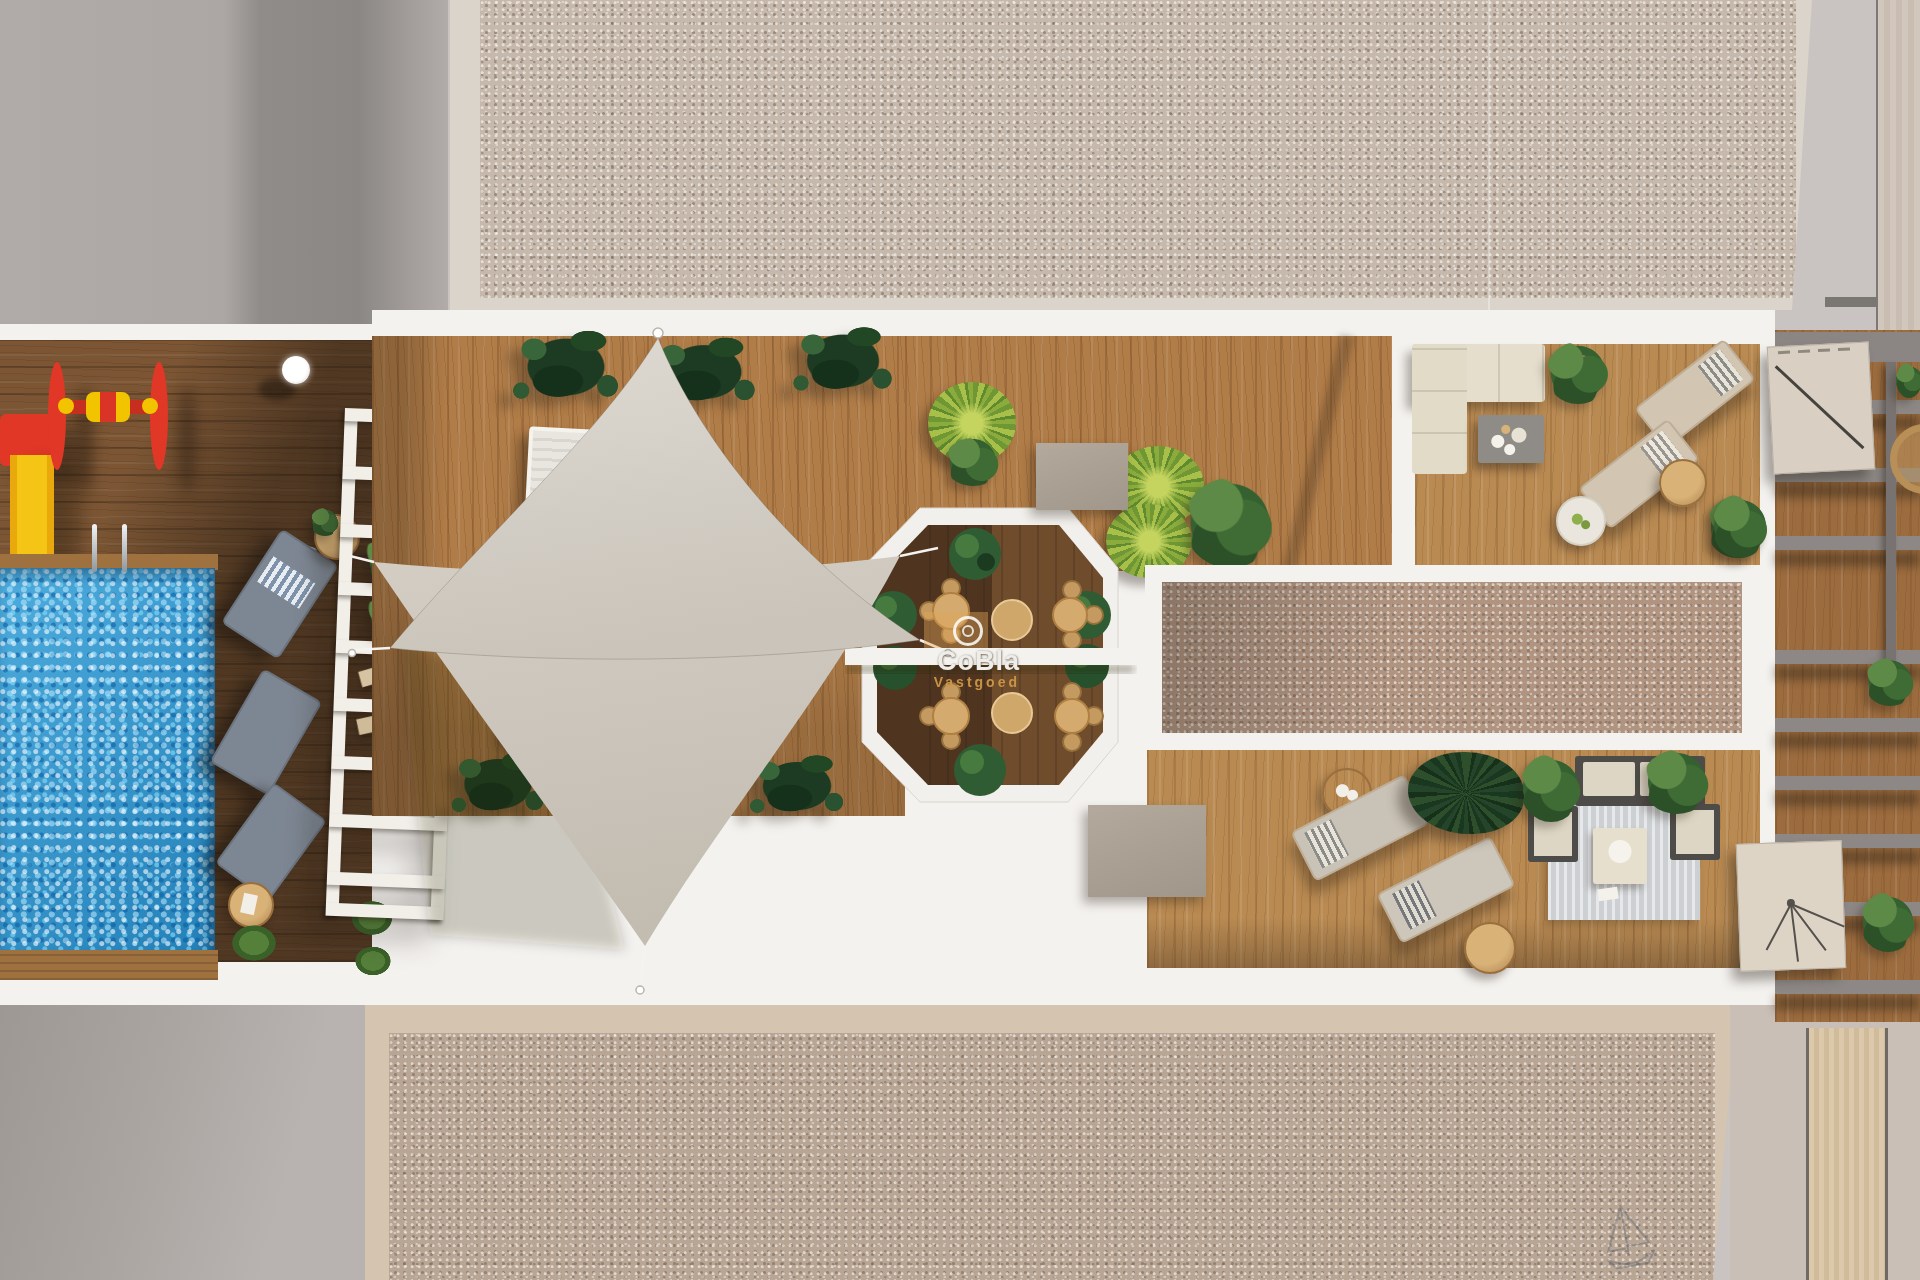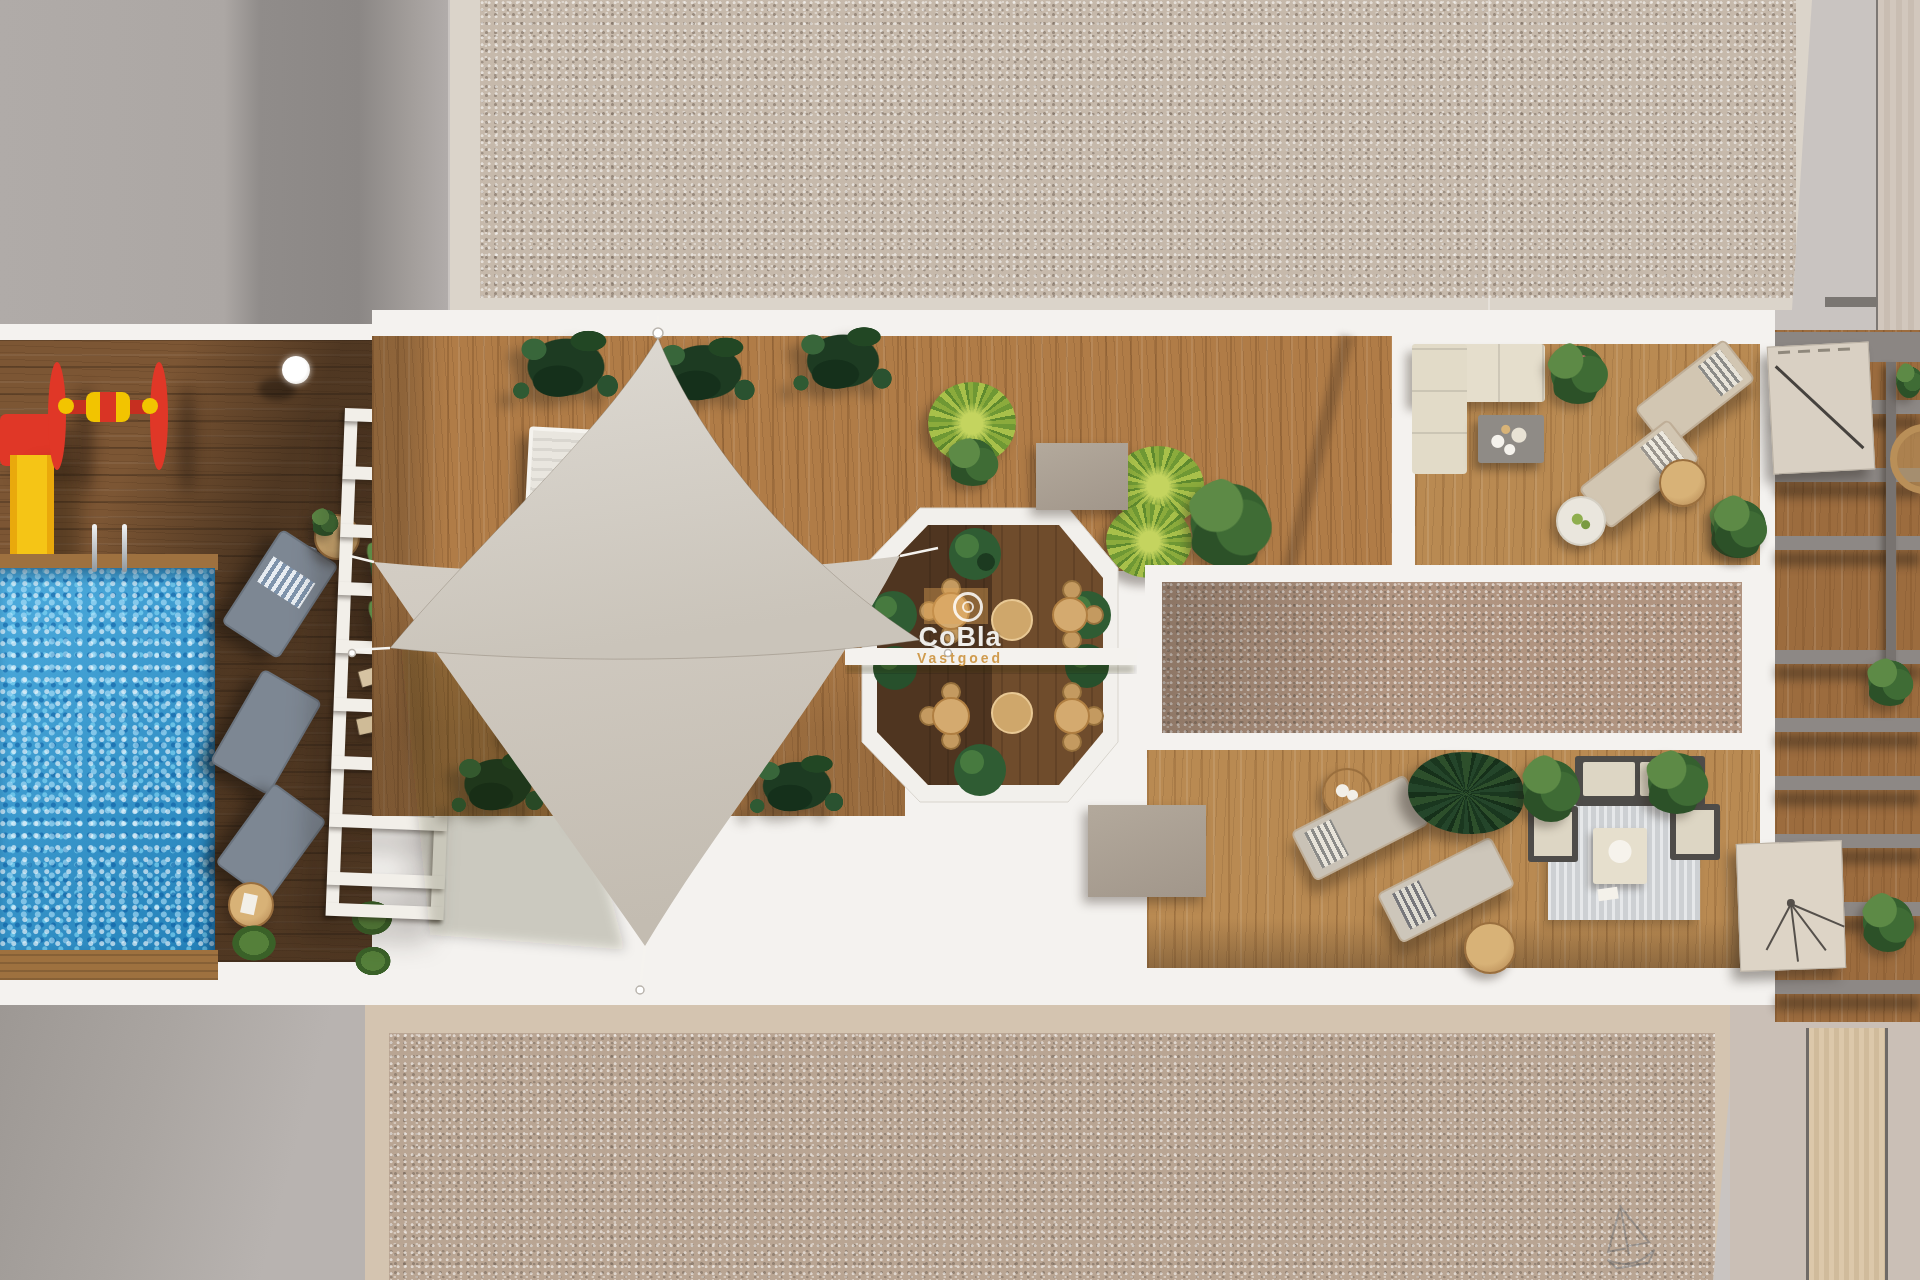--- a/index.html
+++ b/index.html
@@ -438,21 +438,21 @@
       <line x1="645" y1="946" x2="640" y2="988"></line>
     </g>
     <g fill="#ffffff" stroke="#b9b4ad" stroke-width="1.5">
       <circle cx="658" cy="333" r="5"></circle>
         <circle cx="640" cy="990" r="4"></circle>
       <circle cx="948" cy="653" r="3.5"></circle>
         <circle cx="352" cy="653" r="3.5"></circle>
     </g>
   </svg>
 
-  <div class="abs" style="left:900px;top:588px;width:160px;height:90px;text-align:center;">
+  <div class="abs" style="left:900px;top:612px;width:160px;height:90px;text-align:right;">
     <div class="abs" style="left:24px;top:0;width:64px;height:36px;background:rgba(226,166,88,.42);">
       <div class="abs" style="right:5px;top:4px;width:24px;height:24px;border:3px solid rgba(255,255,255,.85);border-radius:50%;">
         <div class="abs" style="left:6px;top:6px;width:8px;height:8px;border:2px solid rgba(255,255,255,.8);border-radius:50%;"></div>
       </div>
     </div>
     <div class="abs wm-title" style="left:0;top:34px;width:120px;">CoBla</div>
     <div class="abs wm-sub" style="left:0;top:62px;width:120px;">Vastgoed</div>
   </div>
 
 </div>

